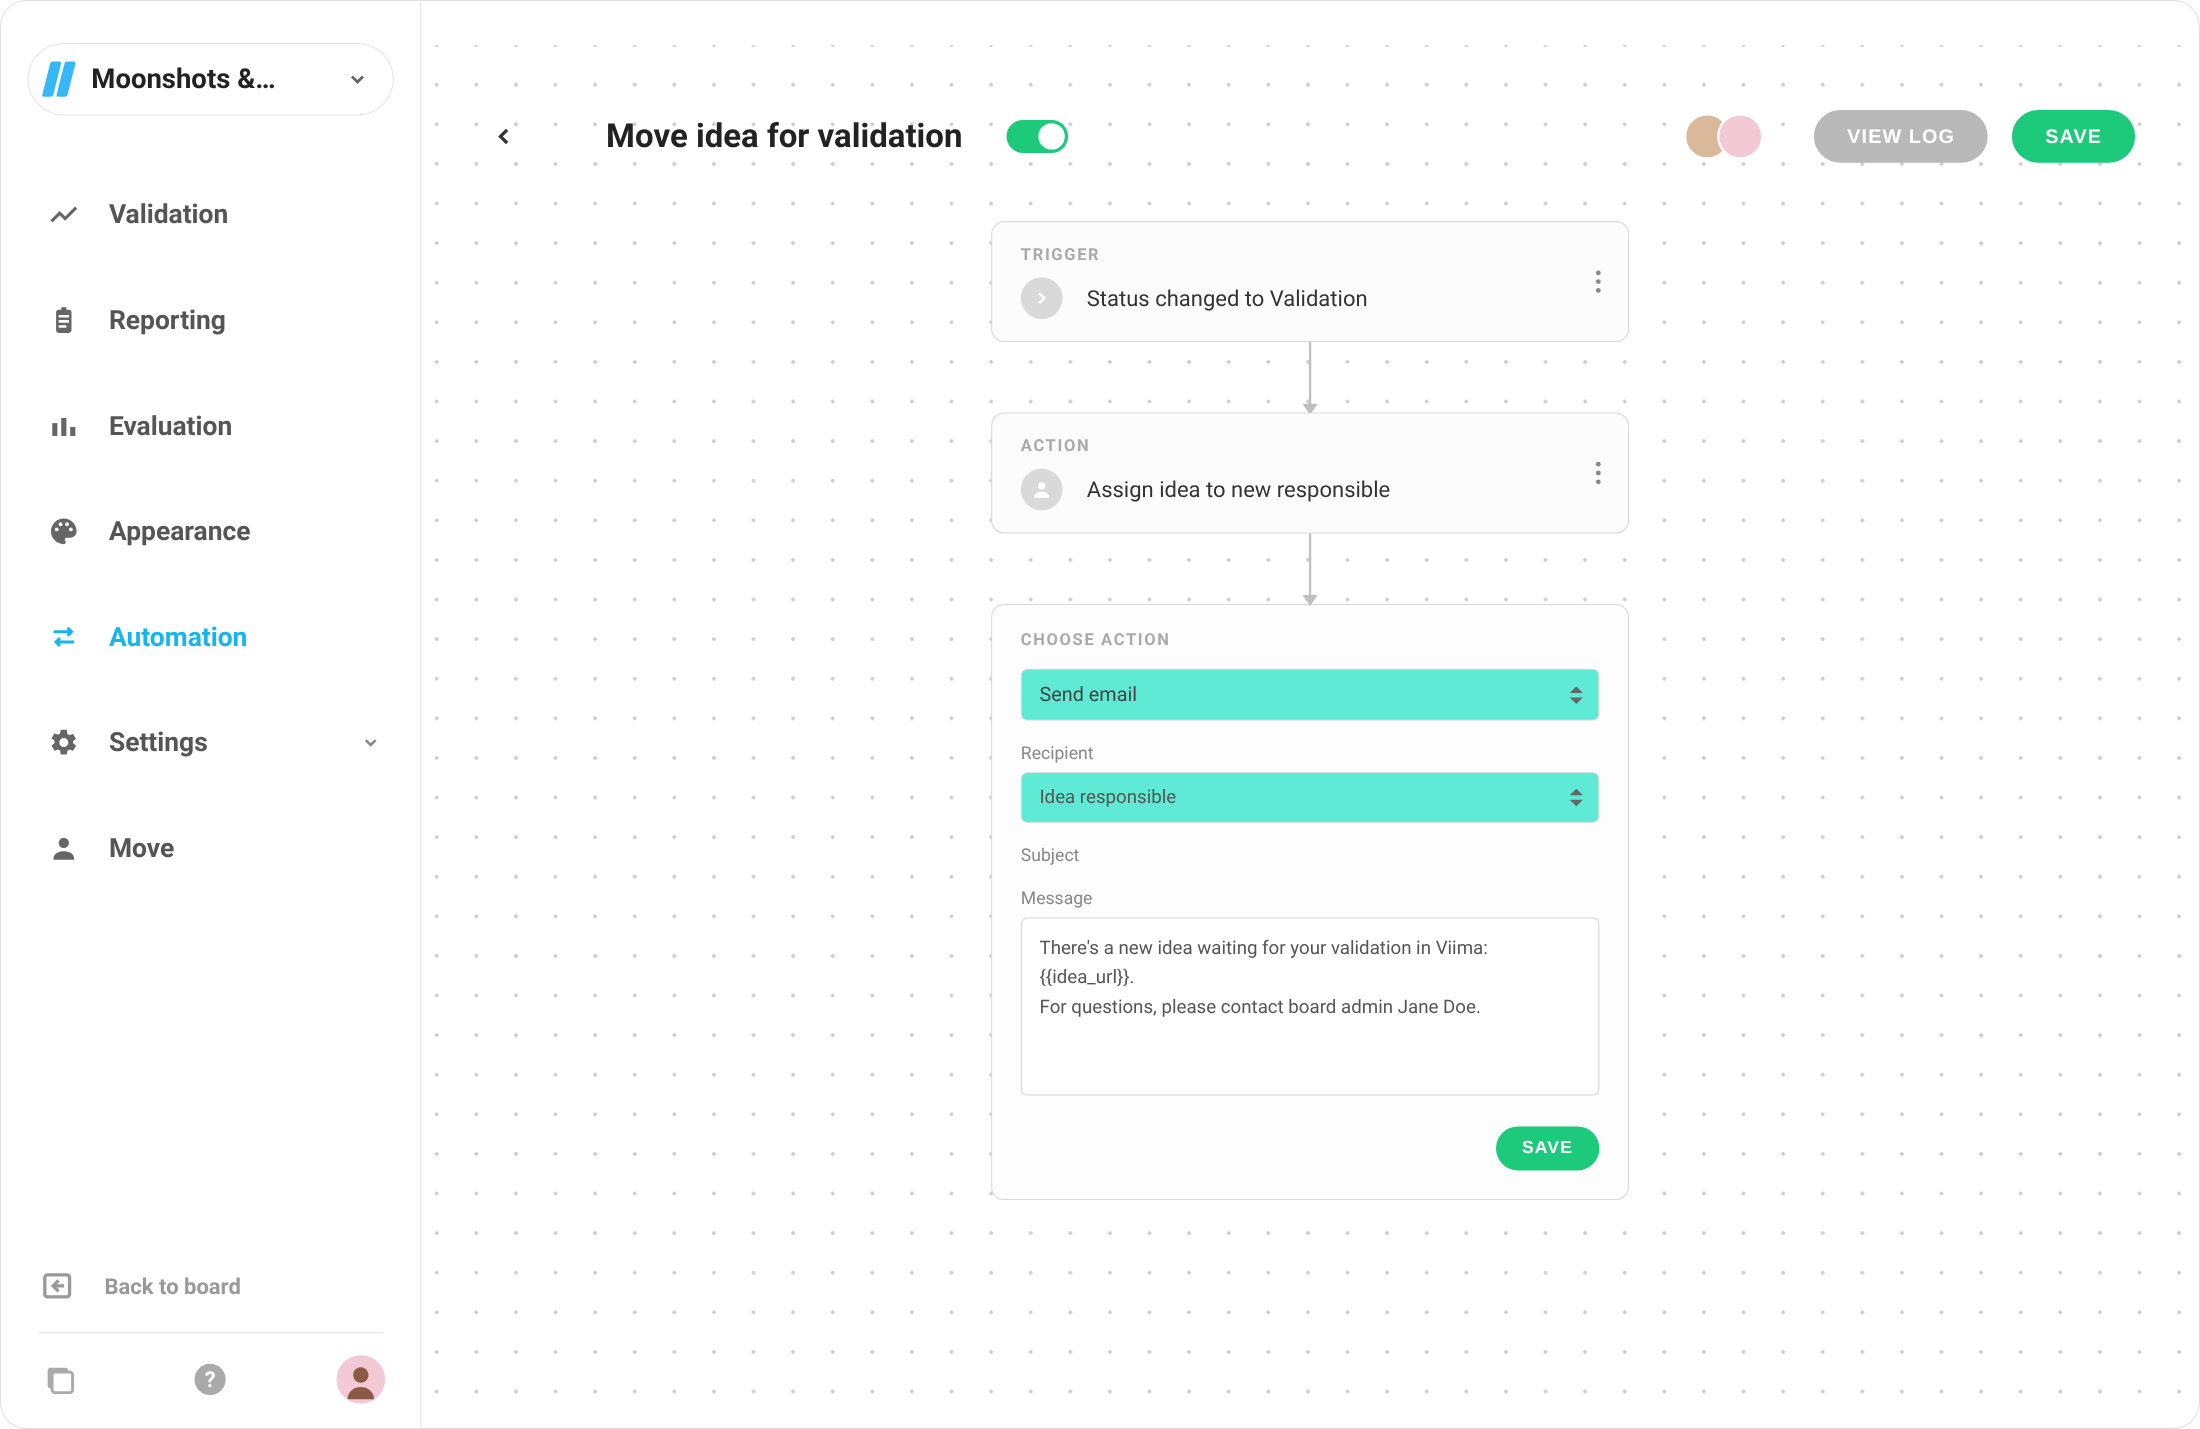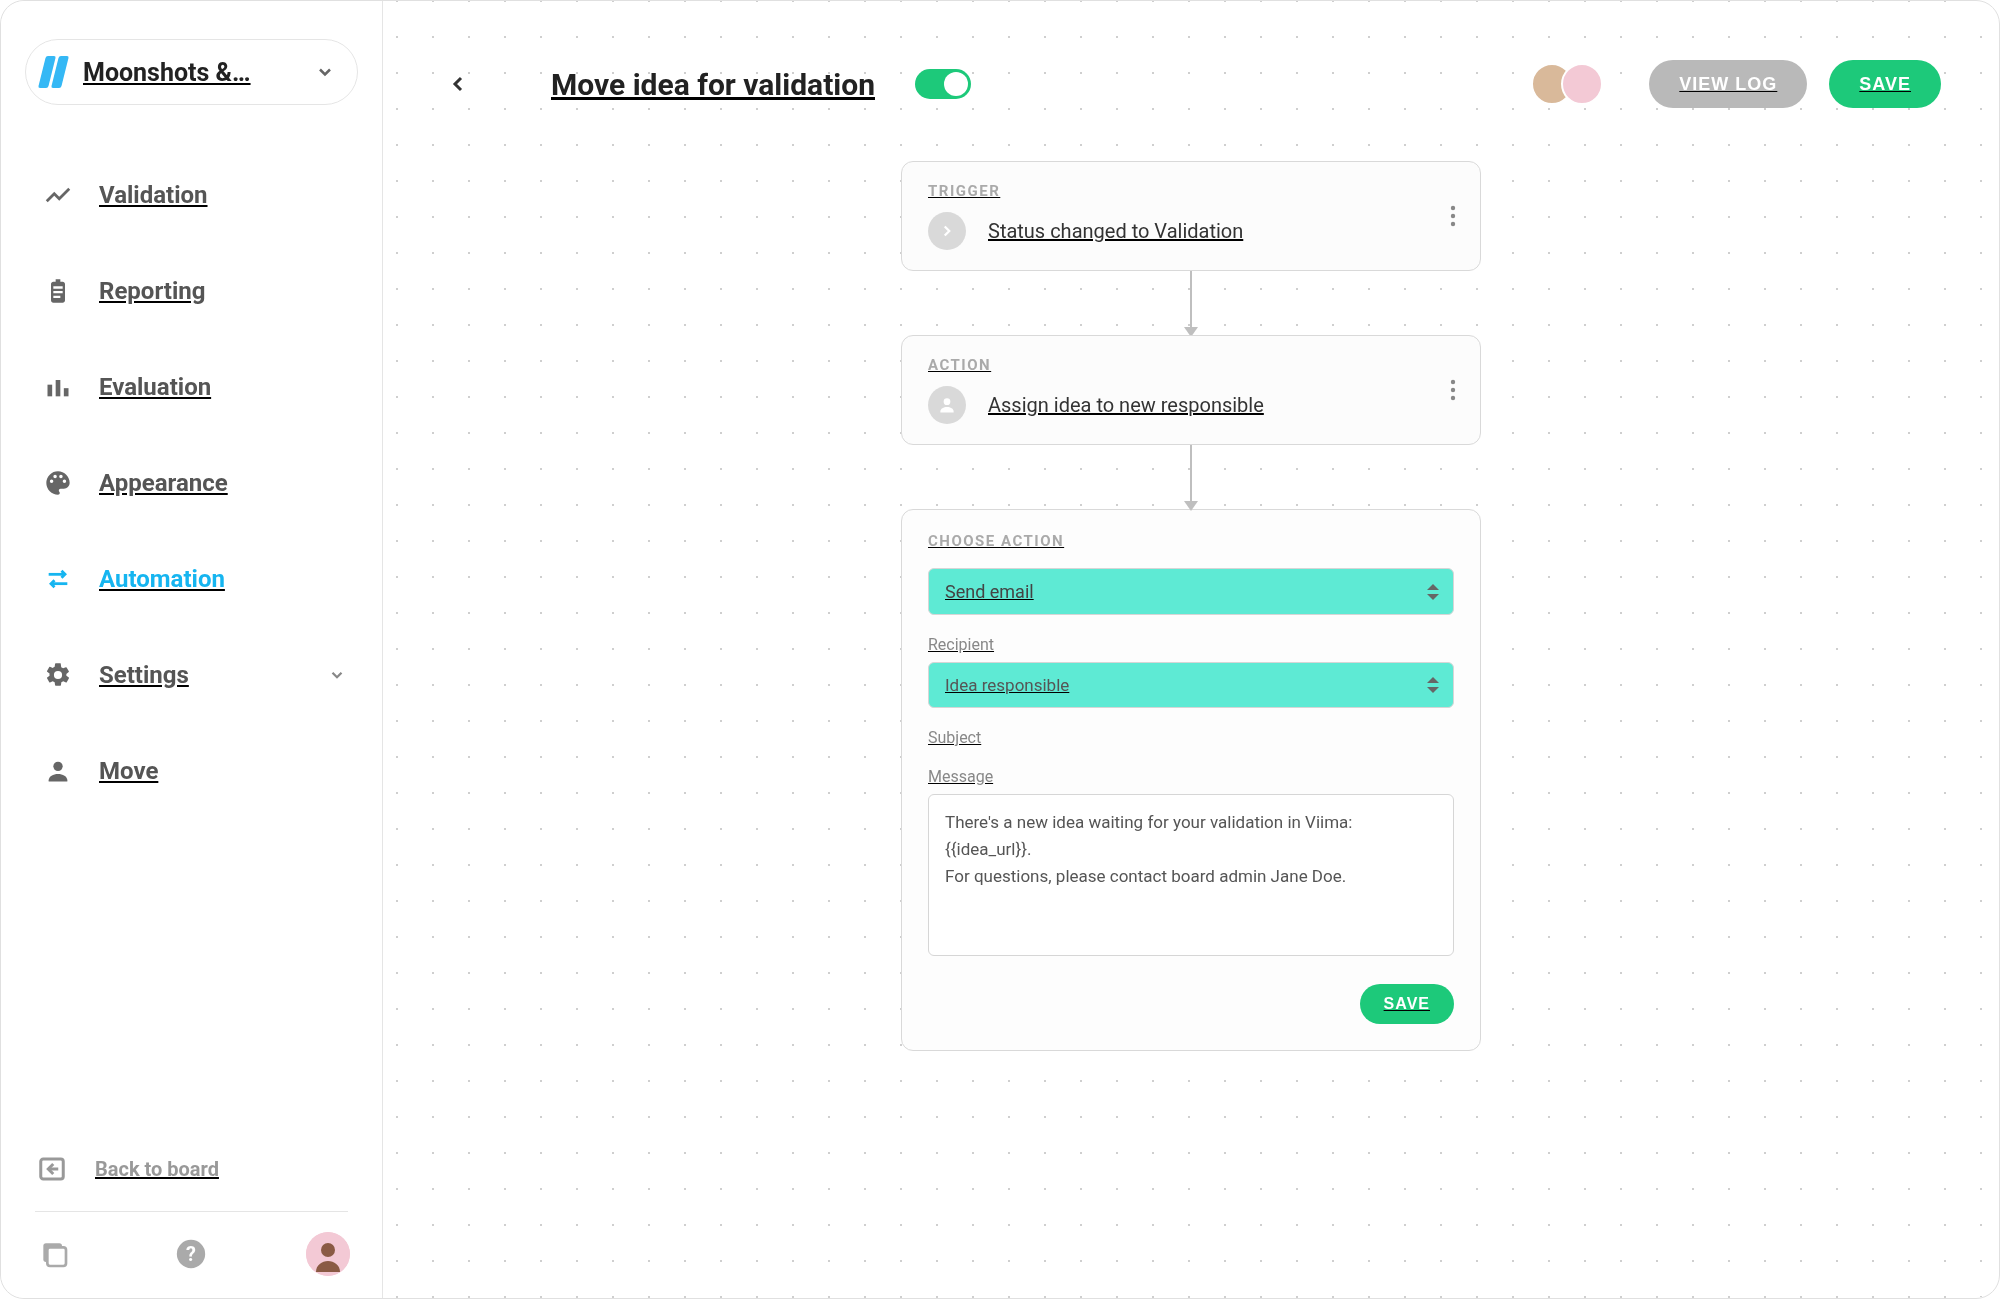--- a/index.html
+++ b/index.html
@@ -10,21 +10,20 @@
   height: 1299px;
   overflow: hidden;
   border-radius: 24px;
   border: 1px solid #e0e0e0;
 }
 .app {
   display: flex;
   height: 100%;
   border-radius: 24px;
   overflow: hidden;
-  text-decoration: underline;
 }
 
 .sidebar {
   width: 382px;
   background: #fff;
   border-right: 1px solid #e5e5e5;
   display: flex;
   flex-direction: column;
   padding: 28px 16px 16px 16px;
 }
@@ -134,20 +133,21 @@
   overflow: hidden;
 }
 
 .main {
   flex: 1;
   position: relative;
   background-image: radial-gradient(#cfcfcf 1.5px, transparent 1.5px);
   background-size: 36px 36px;
   background-position: -4px 18px;
   overflow: hidden;
+  margin-top: 40px;
 }
 .topbar {
   display: flex;
   align-items: center;
   padding: 46px 58px 0 54px;
   height: 120px;
   background: transparent;
 }
 .back-btn {
   width: 42px; height: 42px;

